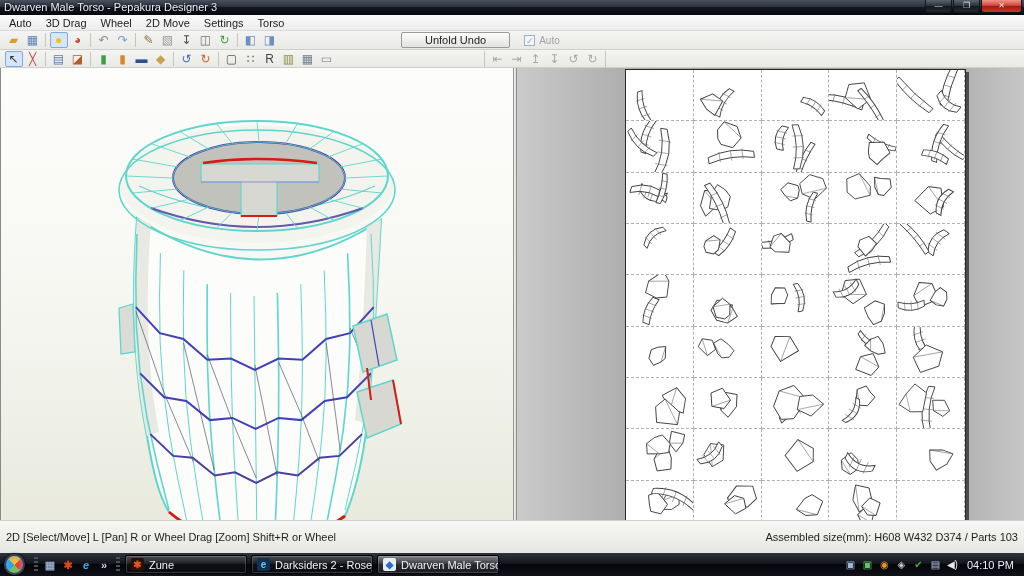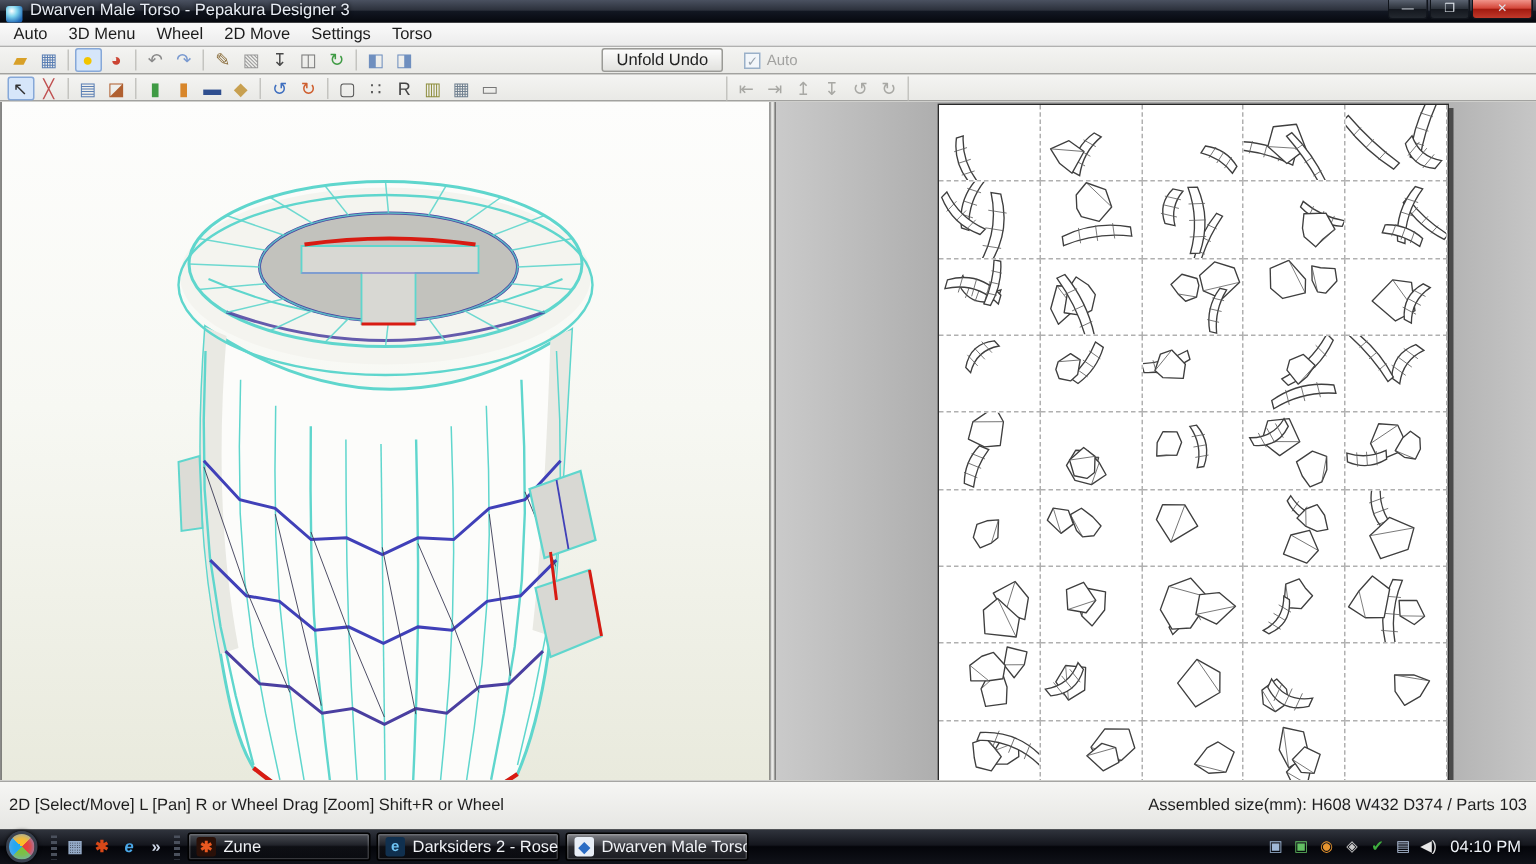--- a/index.html
+++ b/index.html
@@ -2,21 +2,21 @@
 <html><head>
 <meta charset="utf-8">
 <style>
   * { margin:0; padding:0; box-sizing:border-box; }
   html,body { width:1024px; height:576px; overflow:hidden; background:#000;
               font-family:"Liberation Sans", sans-serif; }
   #window { width:1024px; height:576px; display:flex; flex-direction:column; }
 
   
   #titlebar { height:15px; background:linear-gradient(180deg,#4a5160 0%,#2c313c 45%,#121722 50%,#06080e 100%);
-              display:flex; align-items:flex-end; padding-left:4px; position:relative; }
+              display:flex; align-items:flex-start; padding-left:4px; position:relative;flex-direction:column; }
   #app-icon { width:11px; height:11px; border-radius:2px; margin-right:5px;
               background:radial-gradient(circle at 35% 30%, #ffffff 0%, #7fd4ee 35%, #1c64b4 80%); }
   #title-text { color:#e8edf5; font-size:11px; line-height:15px; white-space:nowrap;
                 text-shadow:0 0 3px #000; }
   #win-controls { position:absolute; right:2px; top:0; display:flex; }
   .win-btn { height:13px; width:27px; margin-left:1px; border-radius:0 0 3px 3px;
              border:1px solid #11151c; border-top:none;
              background:linear-gradient(180deg,#5a6270,#2a3038 50%,#14181f 52%,#23282f);
              display:flex; align-items:center; justify-content:center;
              color:#dfe5ec; font-size:8px; line-height:8px; }
@@ -29,21 +29,21 @@
 
   
   .toolbar { background:linear-gradient(180deg,#f4f4f2,#e9e9e6); border-bottom:1px solid #cfcfcc;
              display:flex; align-items:center; padding-left:4px; }
   #toolbar1 { height:19px; }
   #toolbar2 { height:18px; }
   .tb-btn { width:18px; height:16px; margin:0 0.5px; display:flex; align-items:center; justify-content:center;
             font-size:12px; line-height:12px; border:1px solid transparent; border-radius:2px; }
   .tb-btn.pressed { border-color:#86a8d8; background:#d6e6fa; }
   .tb-sep { width:1px; height:14px; background:#c4c4c0; margin:0 3px; }
-  #unfold-undo-btn { margin-left:122px; font-size:11px; color:#222; padding:1px 9px;
+  #unfold-undo-btn { margin-left:122px; font-size:11px; color:#222; padding:1px 23px;
                      background:linear-gradient(180deg,#fdfdfd,#e2e2df); border:1px solid #9a9a96; border-radius:2px; }
   #auto-wrap { display:flex; align-items:center; margin-left:14px; }
   #auto-check { width:11px; height:11px; border:1px solid #9ab0c8; background:#f2f6fa; margin-right:4px;
                 font-size:9px; line-height:10px; color:#9aa4ae; text-align:center; }
   #auto-label { font-size:10px; color:#a2a2a0; }
   #tb2-align { display:flex; margin-left:148px; border-left:1px solid #c4c4c0; border-right:1px solid #c4c4c0; padding:0 3px; }
   #tb2-align .tb-btn { color:#a8a8a4; }
 
   
   #content { flex:1; display:flex; min-height:0; }
@@ -96,21 +96,21 @@
     <div id="title-text">Dwarven Male Torso - Pepakura Designer 3</div>
     <div id="win-controls">
       <div class="win-btn">—</div>
       <div class="win-btn">❐</div>
       <div class="win-btn close">✕</div>
     </div>
   </div>
 
   <div id="menubar">
       <div class="menu-item">Auto</div>
-      <div class="menu-item">3D Menu</div>
+      <div class="menu-item">3D Drag</div>
       <div class="menu-item">Wheel</div>
       <div class="menu-item">2D Move</div>
       <div class="menu-item">Settings</div>
       <div class="menu-item">Torso</div>
     </div>
 
   <div id="toolbar1" class="toolbar">
     <span id="tb1-icons" style="display:flex;align-items:center;">
         <span class="tb-btn" style="color: rgb(216, 160, 40);">▰</span>
         <span class="tb-btn" style="color: rgb(91, 127, 180);">▦</span>

